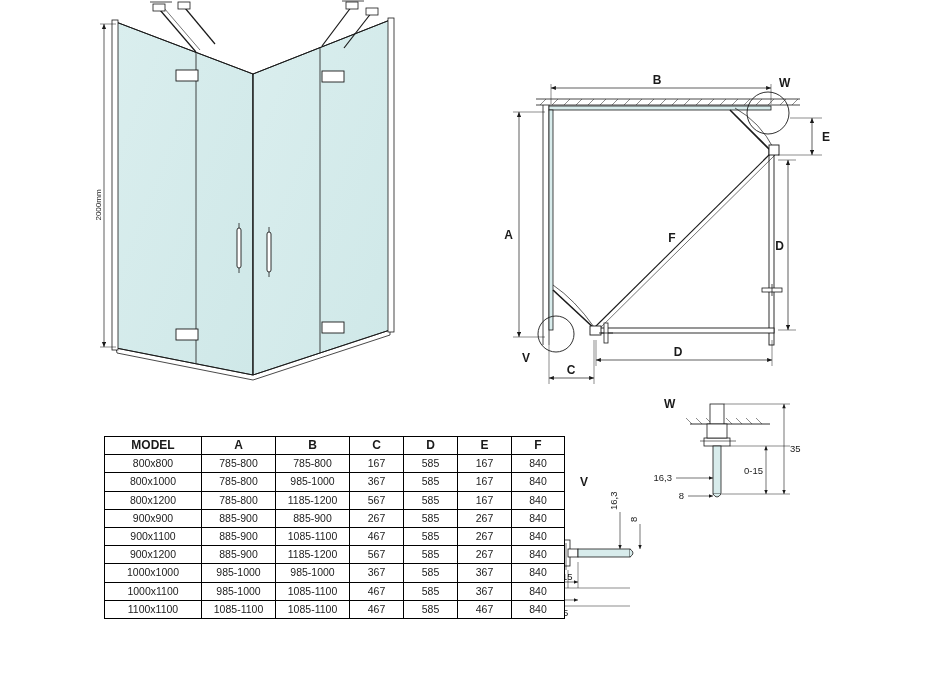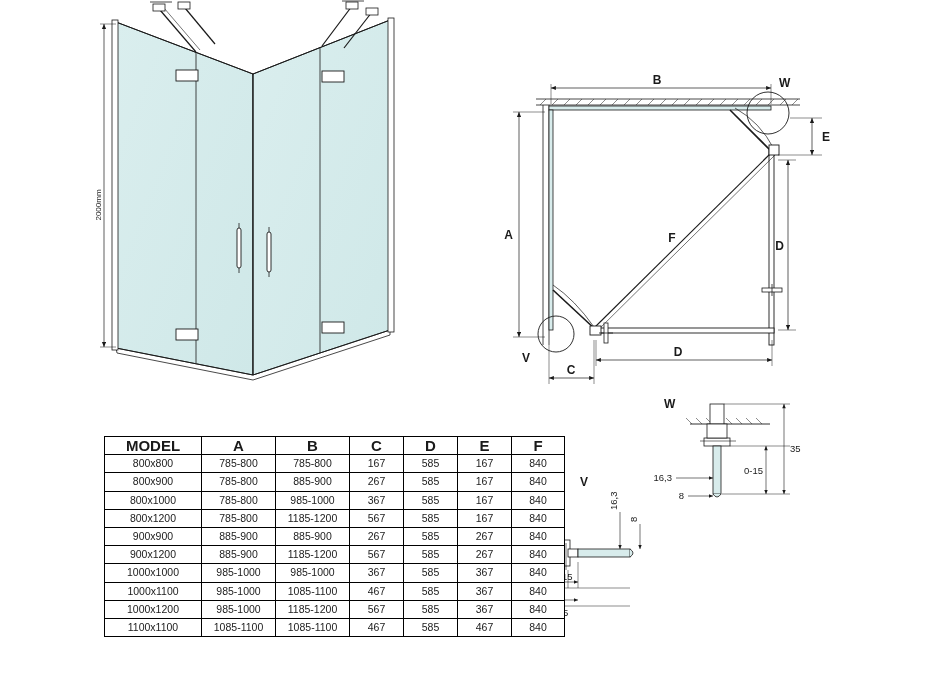--- a/index.html
+++ b/index.html
@@ -23,21 +23,21 @@
     background:#fff;
   }
   .spec-table th,.spec-table td{
     border:1px solid #000;
     text-align:center;
     padding:0;
     height:17.2px;
     line-height:17.2px;
     font-weight:normal;
   }
-  .spec-table th{font-weight:bold;font-size:15px;}
+  .spec-table th{font-weight:bold;font-size:12px;}
   .col-model{width:96px;}
   .col-a{width:73px;}
   .col-b{width:73px;}
   .col-c{width:53px;}
   .col-d{width:53px;}
   .col-e{width:53px;}
   .col-f{width:52px;}
   .lbl-b{font-family:"Liberation Sans",sans-serif;font-size:12px;font-weight:bold;fill:#1a1a1a;}
   .lbl-sm{font-family:"Liberation Sans",sans-serif;font-size:9.5px;fill:#1a1a1a;}
   .lbl-vert{font-family:"Liberation Sans",sans-serif;font-size:8px;fill:#1a1a1a;}
@@ -321,29 +321,20 @@
     <tr>
       <td>800x800</td>
       <td>785-800</td>
       <td>785-800</td>
       <td>167</td>
       <td>585</td>
       <td>167</td>
       <td>840</td>
     </tr>
     <tr>
-      <td>800x900</td>
-      <td>785-800</td>
-      <td>885-900</td>
-      <td>267</td>
-      <td>585</td>
-      <td>167</td>
-      <td>840</td>
-    </tr>
-    <tr>
       <td>800x1000</td>
       <td>785-800</td>
       <td>985-1000</td>
       <td>367</td>
       <td>585</td>
       <td>167</td>
       <td>840</td>
     </tr>
     <tr>
       <td>800x1200</td>
@@ -357,20 +348,29 @@
     <tr>
       <td>900x900</td>
       <td>885-900</td>
       <td>885-900</td>
       <td>267</td>
       <td>585</td>
       <td>267</td>
       <td>840</td>
     </tr>
     <tr>
+      <td>900x1100</td>
+      <td>885-900</td>
+      <td>1085-1100</td>
+      <td>467</td>
+      <td>585</td>
+      <td>267</td>
+      <td>840</td>
+    </tr>
+    <tr>
       <td>900x1200</td>
       <td>885-900</td>
       <td>1185-1200</td>
       <td>567</td>
       <td>585</td>
       <td>267</td>
       <td>840</td>
     </tr>
     <tr>
       <td>1000x1000</td>
@@ -384,29 +384,20 @@
     <tr>
       <td>1000x1100</td>
       <td>985-1000</td>
       <td>1085-1100</td>
       <td>467</td>
       <td>585</td>
       <td>367</td>
       <td>840</td>
     </tr>
     <tr>
-      <td>1000x1200</td>
-      <td>985-1000</td>
-      <td>1185-1200</td>
-      <td>567</td>
-      <td>585</td>
-      <td>367</td>
-      <td>840</td>
-    </tr>
-    <tr>
       <td>1100x1100</td>
       <td>1085-1100</td>
       <td>1085-1100</td>
       <td>467</td>
       <td>585</td>
       <td>467</td>
       <td>840</td>
     </tr>
 
   </tbody>

